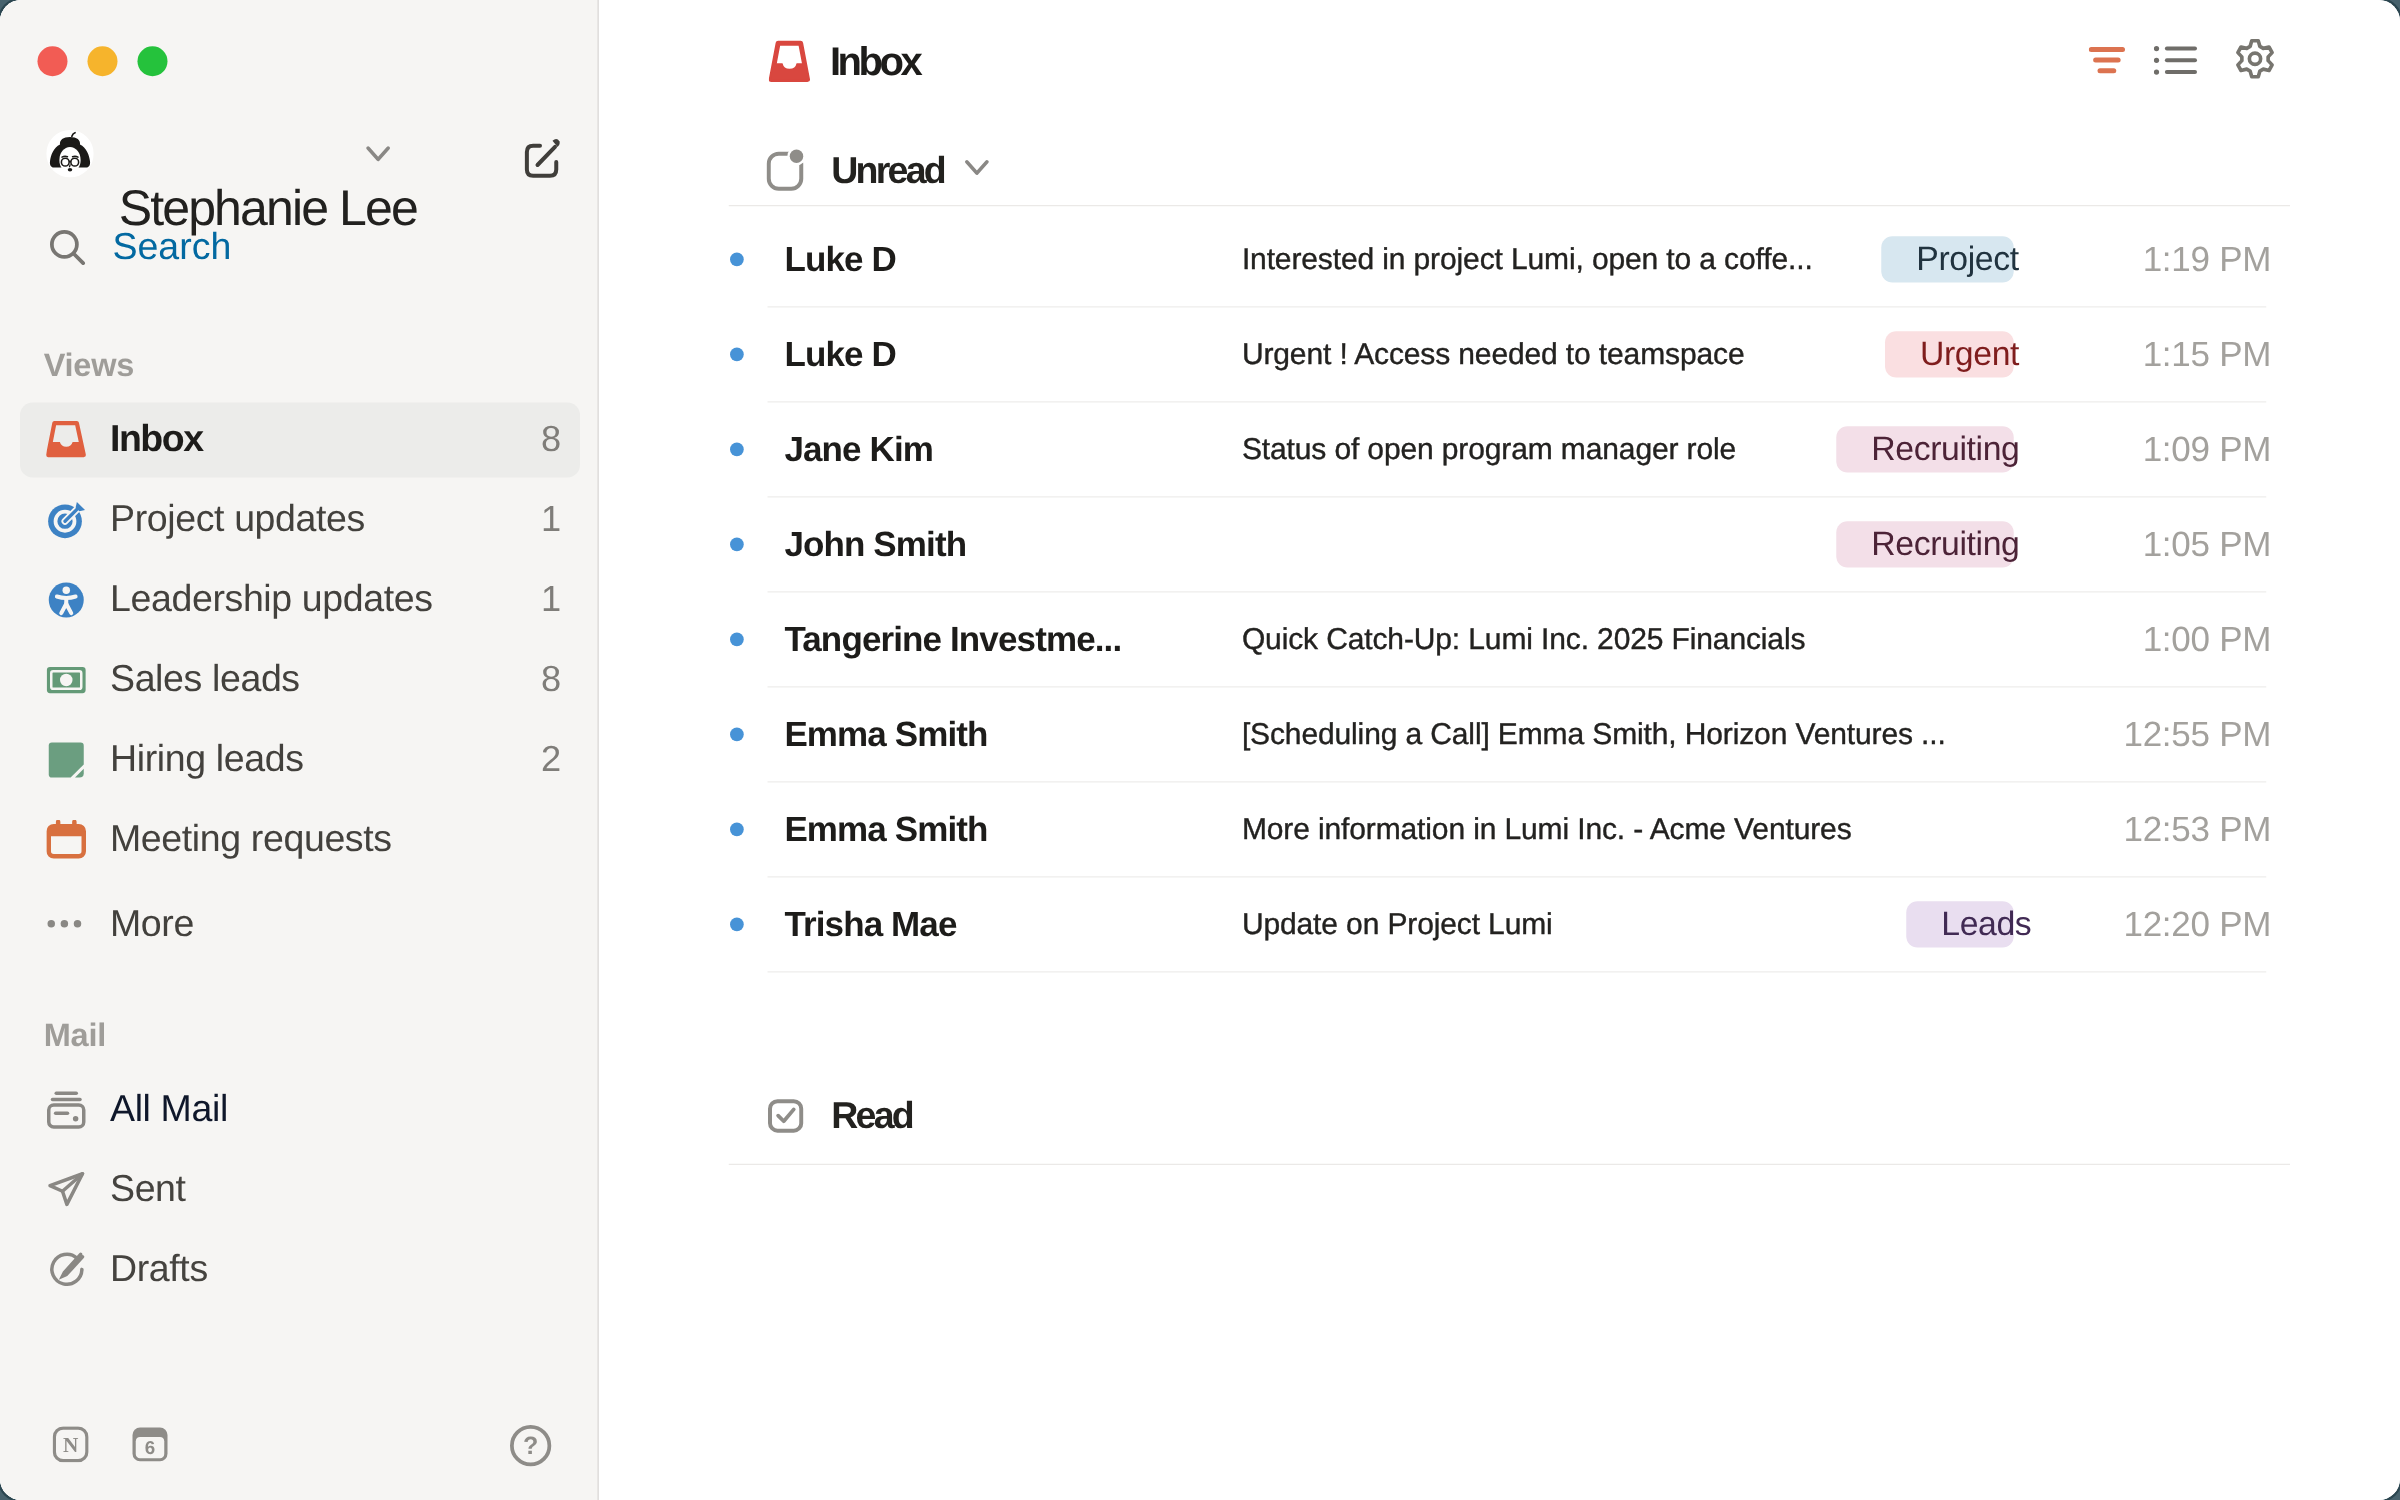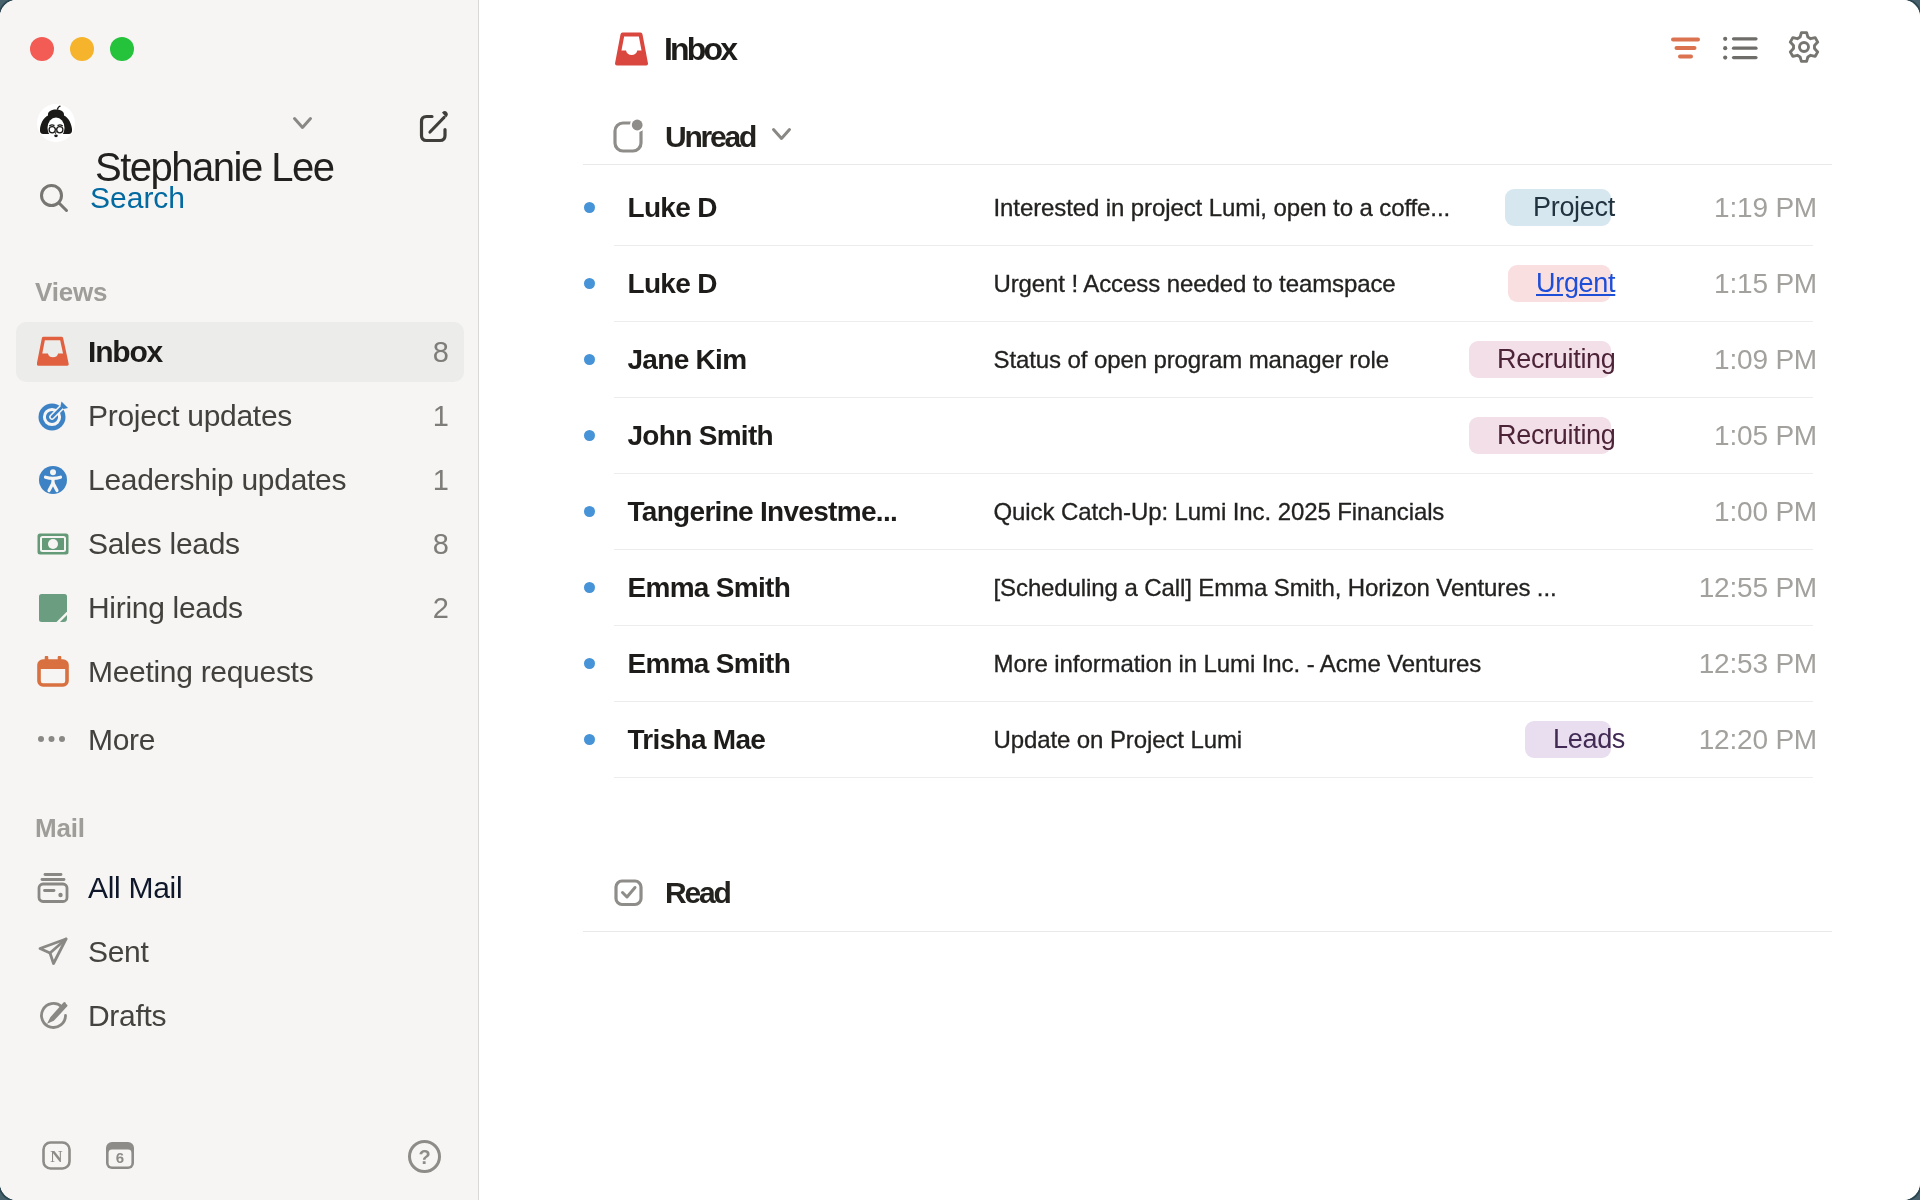--- a/index.html
+++ b/index.html
@@ -30,21 +30,21 @@
   .hsep { position:absolute; left:583px; width:1249px; height:1px; background:#ebe9e7; }
 
   .row { position:absolute; left:583px; width:1254px; height:76px; }
   .dot { position:absolute; left:1px; top:32.5px; width:11px; height:11px; border-radius:50%; background:#4793d7; }
   .name { position:absolute; left:32.5px; top:0; height:76px; line-height:76px; font-size:28px; font-weight:700; color:#1d1c1a; letter-spacing:-0.7px;margin-left:12px; }
   .subj { position:absolute; left:362.5px; top:0; height:76px; line-height:76px; font-size:24px; color:#232220; letter-spacing:-0.1px;margin-left:48px; -webkit-text-stroke:0.3px #232220; }
   .badge { position:absolute; right:226px; top:19.5px; height:37px; line-height:37px; border-radius:9px; font-size:27px; text-align:center; letter-spacing:-0.3px;padding-left:28px; }
   .time { position:absolute; right:20px; top:0; height:76px; line-height:76px; font-size:28px; color:#a3a19d; letter-spacing:-0.2px; }
   .rsep { position:absolute; left:31px; width:1199px; bottom:0; height:1px; background:#eeedeb; }
   .b-blue { background:#d7e7f0; color:#21333f; }
-  .b-red { background:#fadfe1; color:#1d4ed8;text-decoration:underline; }
+  .b-red { background:#fadfe1; color:#7f1d1d; }
   .b-pink { background:#f3dfe8; color:#4c2337; }
   .b-purple { background:#e9def0; color:#412a54; }
 </style>
 </head>
 <body>
 <div class="window">
 <div class="main">
 
   <svg class="abs" style="left:615px;top:32px" width="33" height="34" viewBox="0 0 33 34">
     <path d="M7.5 2.5 H25.5 L31 31.5 H2 Z" fill="#ffffff" stroke="#d9473f" stroke-width="4" stroke-linejoin="round"></path>

